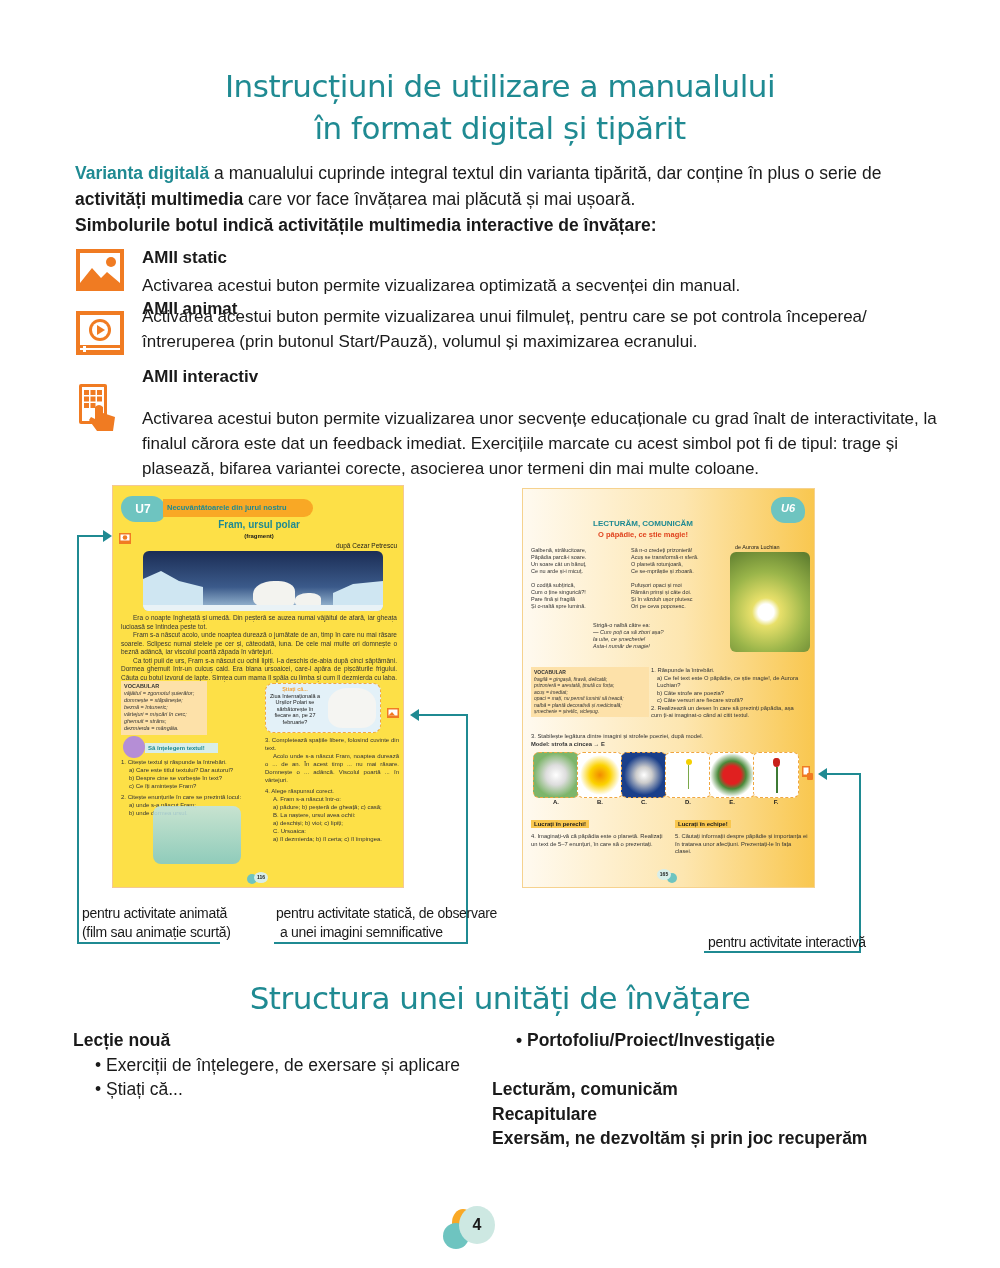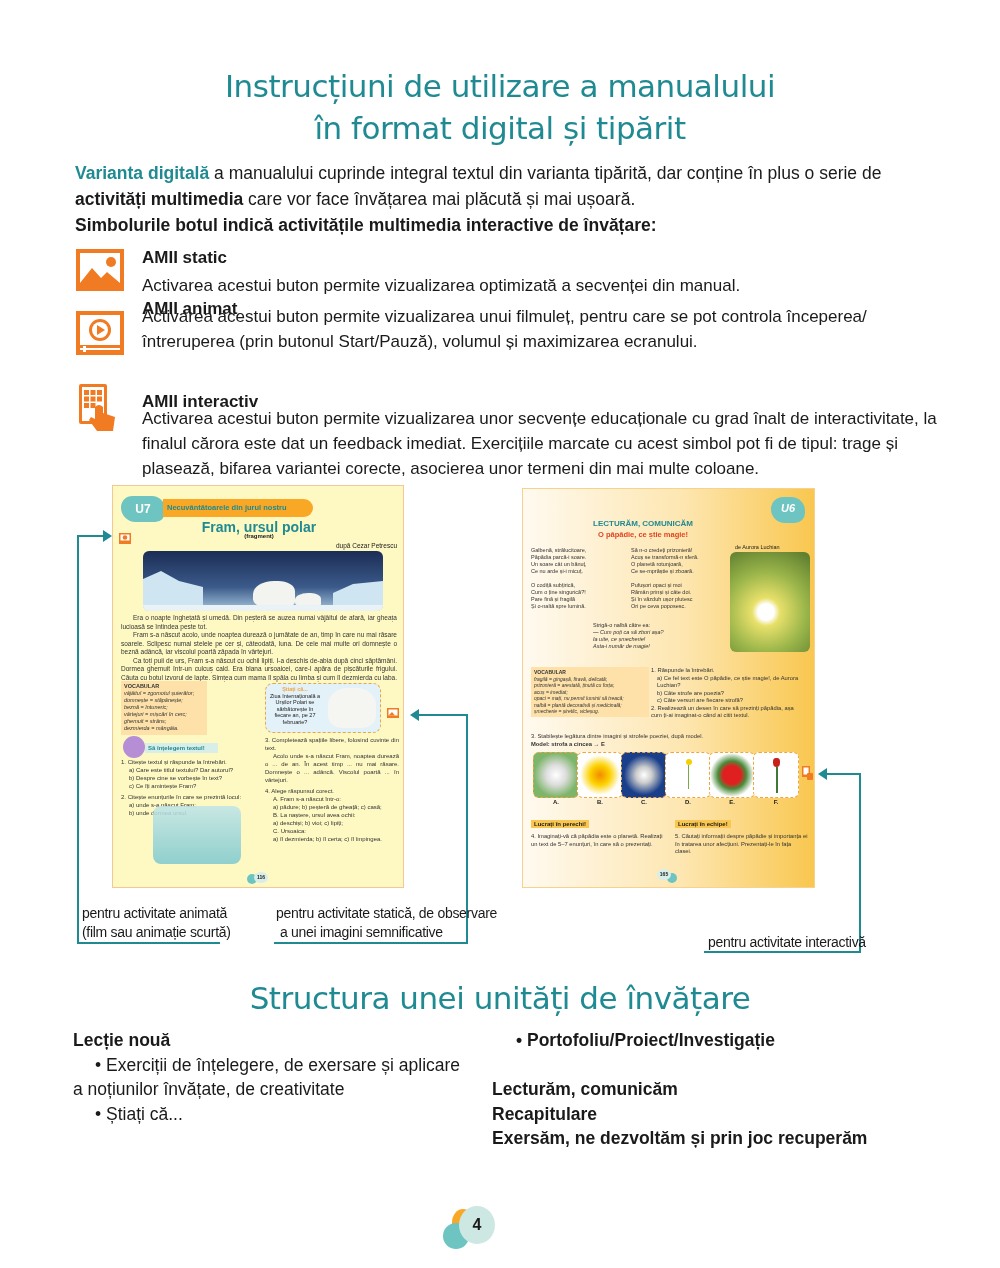--- a/index.html
+++ b/index.html
@@ -6,21 +6,21 @@
   body{width:1000px;height:1268px;position:relative;overflow:hidden;font-family:"Liberation Sans",sans-serif;color:#1a1a1a;}
   .abs{position:absolute;}
   .title{left:0;width:1000px;text-align:center;color:#1f8a92;font-family:"DejaVu Sans",sans-serif;font-size:31px;line-height:44px;letter-spacing:-0.5px;}
   .intro{left:75px;width:860px;font-size:17.5px;line-height:26px;}
   .intro .accent{color:#1f8a92;font-weight:bold;}
   .intro b{font-weight:bold;}
   .sym-heading{left:75px;top:215px;font-size:17.5px;font-weight:bold;}
   .amii-icon{left:75px;width:50px;height:48px;}
   .amii-title{left:142px;font-weight:bold;font-size:17px;}
   .amii-desc{left:142px;width:800px;font-size:17px;line-height:25px;}
-  .page{border:1px solid #f4c894;background:#fef9c3;box-sizing:border-box;overflow:hidden;}
+  .page{border:1px solid #f4c894;background:#fde047;box-sizing:border-box;overflow:hidden;}
   .small{font-size:6.5px;line-height:8.5px;color:#333;}
   .caption{font-size:14px;line-height:20px;font-family:"Liberation Sans",sans-serif;letter-spacing:-0.3px;}
   .teal-line{background:#1f8a92;}
   .struct-title{left:0;top:980px;width:1000px;text-align:center;color:#1f8a92;font-family:"DejaVu Sans",sans-serif;font-size:31px;letter-spacing:-0.5px;}
   .struct{font-size:17.5px;line-height:24.6px;}
   .bold{font-weight:bold;}
   .flower{width:46px;height:46px;border:1.5px dashed #f0a640;border-radius:6px;box-sizing:border-box;}
   .flbl{font-size:6px;font-weight:bold;text-align:center;width:46px;}
 </style>
 </head>
@@ -69,39 +69,39 @@
         <rect x="22" y="7" width="5" height="5"></rect>
         <rect x="9" y="13.5" width="5" height="5"></rect>
         <rect x="15.5" y="13.5" width="5" height="5"></rect>
         <rect x="22" y="13.5" width="5" height="5"></rect>
         <rect x="9" y="20" width="5" height="5"></rect>
         <rect x="15.5" y="20" width="5" height="5"></rect>
       </g>
       <path d="M20 24 L20 36 L16 34 L14 37 L22 48 L38 48 L40 34 L28 30 L28 24 Q24 20 20 24 Z" fill="#f07b22"></path>
     </svg>
 </div>
-<div class="abs amii-title" style="top:392px;">AMII interactiv</div>
+<div class="abs amii-title" style="top:367px;">AMII interactiv</div>
 <div class="abs amii-desc" style="top:406px;">Activarea acestui buton permite vizualizarea unor secvențe educaționale cu grad înalt de interactivitate, la finalul cărora este dat un feedback imediat. Exercițiile marcate cu acest simbol pot fi de tipul: trage și plasează, bifarea variantei corecte, asocierea unor termeni din mai multe coloane.</div>
 
 <div class="abs page" style="left:112px;top:485px;width:292px;height:403px;">
 
   <div class="abs" style="left:8px;top:10px;width:44px;height:26px;background:#6ec4c0;border-radius:14px 16px 12px 18px;">
     <span style="display:block;text-align:center;color:#fff;font-weight:bold;font-size:12px;line-height:26px;">U7</span>
   </div>
   <div class="abs" style="left:50px;top:13px;width:150px;height:18px;background:#f9a825;border-radius:0 10px 10px 0;">
     <span style="display:block;padding-left:4px;color:#1f8a92;font-size:7.5px;font-weight:bold;line-height:18px;">Necuvântătoarele din jurul nostru</span>
   </div>
   <div class="abs" style="left:6px;top:44px;width:12px;height:11px;">
     <svg width="12" height="11">
         <rect x="0" y="0" width="12" height="11" fill="#f07b22"></rect>
         <rect x="1.5" y="1.5" width="9" height="6" fill="#fff"></rect>
         <circle cx="6" cy="4.5" r="2.3" fill="#f07b22"></circle>
       </svg>
   </div>
-  <div class="abs" style="left:0;top:33px;width:292px;text-align:center;color:#1f8a92;font-weight:bold;font-size:14px;">Fram, ursul polar</div>
+  <div class="abs" style="left:0;top:33px;width:292px;text-align:center;color:#1f8a92;font-weight:bold;font-size:10px;">Fram, ursul polar</div>
   <div class="abs" style="left:0;top:47px;width:292px;text-align:center;font-size:6px;font-weight:bold;">(fragment)</div>
   <div class="abs" style="right:6px;top:56px;font-size:6.5px;">după Cezar Petrescu</div>
 
   <div class="abs" style="left:30px;top:65px;width:240px;height:60px;border-radius:6px;background:linear-gradient(180deg,#1b2d55 0%,#3b5a8a 60%,#a9c8df 100%);overflow:hidden;">
     <div style="position:absolute;left:0;bottom:0;width:60px;height:40px;background:#cfe6f2;clip-path:polygon(0 20%,30% 0,60% 25%,100% 40%,100% 100%,0 100%);"></div>
     <div style="position:absolute;right:0;bottom:0;width:50px;height:30px;background:#cfe6f2;clip-path:polygon(0 40%,40% 10%,100% 0,100% 100%,0 100%);"></div>
     <div style="position:absolute;left:110px;bottom:4px;width:42px;height:26px;background:#f3f3ef;border-radius:50% 40% 20% 30%;"></div>
     <div style="position:absolute;left:152px;bottom:4px;width:26px;height:14px;background:#f3f3ef;border-radius:50% 40% 20% 30%;"></div>
     <div style="position:absolute;left:0;bottom:0;width:240px;height:6px;background:#e9f2f6;"></div>
   </div>
@@ -273,21 +273,20 @@
 <div class="abs teal-line" style="left:826px;top:773px;width:35px;height:2px;"></div>
 <div class="abs" style="left:818px;top:768px;width:0;height:0;border-top:6px solid transparent;border-bottom:6px solid transparent;border-right:9px solid #1f8a92;"></div>
 <div class="abs teal-line" style="left:704px;top:951px;width:157px;height:2px;"></div>
 <div class="abs caption" style="left:708px;top:932px;">pentru activitate interactivă</div>
 
 <div class="abs struct-title">Structura unei unități de învățare</div>
 
 <div class="abs struct" style="left:73px;top:1028px;width:420px;">
   <div class="bold">Lecție nouă</div>
   <div style="padding-left:22px;white-space:nowrap;"><span>• </span><span>Exerciții de înțelegere, de exersare și aplicare</span></div>
-  <div>a noțiunilor învățate, de creativitate</div>
   <div style="padding-left:22px;"><span>• </span><span>Știați că...</span></div>
 </div>
 
 <div class="abs struct bold" style="left:516px;top:1028px;"><span>• </span><span>Portofoliu/Proiect/Investigație</span></div>
 <div class="abs struct bold" style="left:492px;top:1077px;">
   <div>Lecturăm, comunicăm</div>
   <div>Recapitulare</div>
   <div>Exersăm, ne dezvoltăm și prin joc recuperăm</div>
 </div>
 

